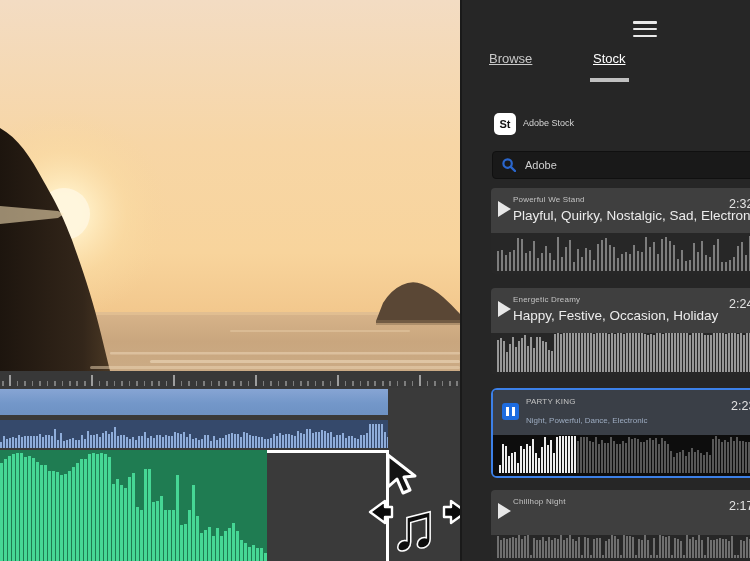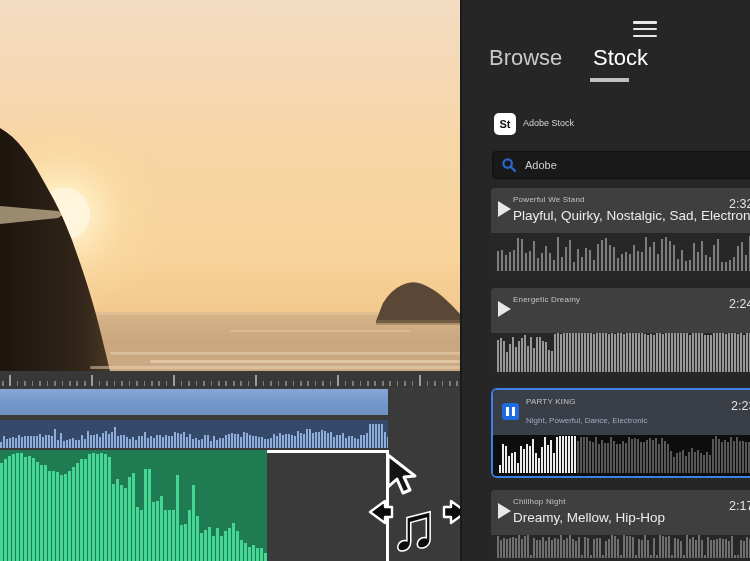--- a/index.html
+++ b/index.html
@@ -26,21 +26,21 @@
   .drop-line-h{position:absolute;left:267px;top:79px;width:122px;height:3px;background:#fff;}
   .drop-line-v{position:absolute;left:386px;top:79px;width:3px;height:111px;background:#fff;}
   #drag-cursor{position:absolute;left:384px;top:82px;}
   #note-icon{position:absolute;left:366px;top:112px;}
 
   
   #panel{position:absolute;left:460px;top:0;width:290px;height:561px;background:#262626;border-left:2px solid #1a1a1a;}
   .panel-title{position:absolute;left:27px;top:17px;font-size:18px;color:#f1f1f1;letter-spacing:.2px;}
   .menu-icon{position:absolute;left:171px;top:21px;width:24px;height:17px;cursor:pointer;}
   .menu-icon span{display:block;height:2.6px;background:#e9e9e9;margin-bottom:4.2px;border-radius:1px;}
-  .tab{position:absolute;top:45px;font-size:22px;cursor:pointer;}
+  .tab{position:absolute;top:51px;font-size:13px;cursor:pointer;text-decoration:underline;}
   .tab-browse{left:27px;color:#c9c9c9;}
   .tab-edit{left:131px;color:#fff;}
   .tab-underline{position:absolute;left:128px;top:78px;width:39px;height:3.5px;background:#c0c0c0;}
   .stock-badge{position:absolute;left:32px;top:113px;width:22px;height:22px;background:#fff;border-radius:5px;
      color:#111;font-size:11px;font-weight:bold;display:flex;align-items:center;justify-content:center;}
   .stock-label{position:absolute;left:61px;top:118px;font-size:9px;color:#d5d5d5;}
   .searchbox{position:absolute;left:30px;top:151px;width:262px;height:28px;background:#191919;
      border:1px solid #101010;border-radius:4px;display:flex;align-items:center;padding-left:9px;}
   .searchbox .q{font-size:11px;color:#cfcfcf;margin-left:9px;}
 
@@ -421,20 +421,21 @@
           <i style="width: 2px; margin-right: 2px; height: 29px; background: rgb(125, 125, 125);"></i>
           <i style="width: 2px; margin-right: 2px; height: 16px; background: rgb(125, 125, 125);"></i>
           <i style="width: 2px; margin-right: 2px; height: 35px; background: rgb(125, 125, 125);"></i>
         </div>
     </div>
 
     <div class="card" style="top:288px">
       <div class="card-info">
         <div class="play-icon"></div>
         <div class="t-title">Energetic Dreamy</div>
+        <div class="t-tags">Happy, Festive, Occasion, Holiday</div>
         <div class="t-time">2:24</div>
       </div>
       <div class="card-wave wave" id="wave-t2" style="height:42px">
           <i style="width: 2px; margin-right: 1px; height: 32px; background: rgb(152, 152, 152);"></i>
           <i style="width: 2px; margin-right: 1px; height: 34px; background: rgb(152, 152, 152);"></i>
           <i style="width: 2px; margin-right: 1px; height: 31px; background: rgb(152, 152, 152);"></i>
           <i style="width: 2px; margin-right: 1px; height: 20px; background: rgb(152, 152, 152);"></i>
           <i style="width: 2px; margin-right: 1px; height: 28px; background: rgb(152, 152, 152);"></i>
           <i style="width: 2px; margin-right: 1px; height: 35px; background: rgb(152, 152, 152);"></i>
           <i style="width: 2px; margin-right: 1px; height: 25px; background: rgb(152, 152, 152);"></i>
@@ -614,21 +615,20 @@
           <i style="width: 2px; margin-right: 1px; height: 32px; background: rgb(88, 88, 88);"></i>
           <i style="width: 2px; margin-right: 1px; height: 31px; background: rgb(88, 88, 88);"></i>
           <i style="width: 2px; margin-right: 1px; height: 31px; background: rgb(88, 88, 88);"></i>
         </div>
     </div>
 
     <div class="card" style="top:490px">
       <div class="card-info">
         <div class="play-icon"></div>
         <div class="t-title">Chillhop Night</div>
-        <div class="t-tags">Dreamy, Mellow, Hip-Hop</div>
         <div class="t-time">2:17</div>
       </div>
       <div class="card-wave wave" id="wave-t4" style="height:26px">
           <i style="width: 2px; margin-right: 1px; height: 22px; background: rgb(111, 111, 111);"></i>
           <i style="width: 2px; margin-right: 1px; height: 18px; background: rgb(111, 111, 111);"></i>
           <i style="width: 2px; margin-right: 1px; height: 20px; background: rgb(111, 111, 111);"></i>
           <i style="width: 2px; margin-right: 1px; height: 19px; background: rgb(111, 111, 111);"></i>
           <i style="width: 2px; margin-right: 1px; height: 20px; background: rgb(111, 111, 111);"></i>
           <i style="width: 2px; margin-right: 1px; height: 21px; background: rgb(111, 111, 111);"></i>
           <i style="width: 2px; margin-right: 1px; height: 20px; background: rgb(111, 111, 111);"></i>

